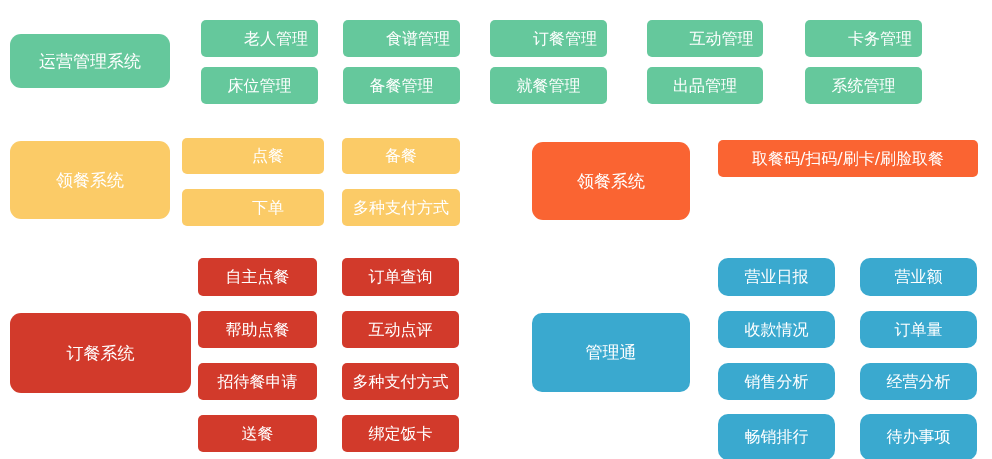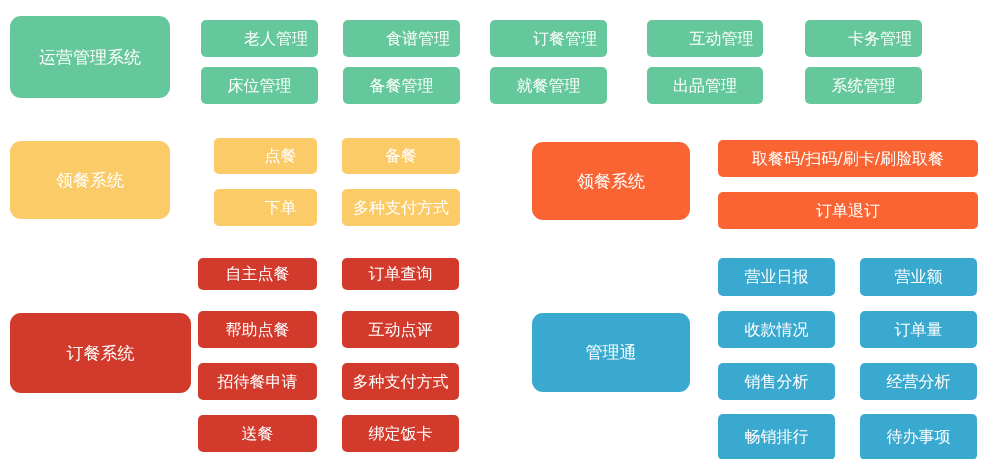--- a/index.html
+++ b/index.html
@@ -28,50 +28,50 @@
     box-sizing: border-box;
   }
   .main {
     border-radius: 11px;
     font-size: 17px;
   }
   .green  { background: var(--green); }
   .yellow { background: var(--yellow); }
   .orange { background: var(--orange); }
   .red    { background: var(--red); }
-  .blue   { background: var(--blue); }
+  .blue   { background: var(--blue); border-radius: 10px; }
 
   
-  .g-main { left: 10px;  top: 16px; width: 160px; height: 82px; }
+  .g-main { left: 10px;  top: 34px; width: 160px; height: 54px; }
   .gc1 { left: 201px; width: 117px; }
   .gc2 { left: 343px; width: 117px; }
   .gc3 { left: 490px; width: 117px; }
   .gc4 { left: 647px; width: 116px; }
   .gc5 { left: 805px; width: 117px; }
   .gr1 { top: 20px; height: 37px; padding-left: 33px; }
   .gr2 { top: 67px; height: 37px; }
 
   
   .y-main { left: 10px; top: 141px; width: 160px; height: 78px; }
-  .yc1 { left: 214px; width: 103px; padding-left: 30px; }
+  .yc1 { left: 182px; width: 142px; padding-left: 30px; }
   .yc2 { left: 342px; width: 118px; text-align: center; }
   .yr1 { top: 138px; height: 36px; }
   .yr2 { top: 189px; height: 37px; }
 
   
   .o-main { left: 532px; top: 142px; width: 158px; height: 78px; }
   .oc1 { left: 718px; width: 260px; }
   .or1 { top: 140px; height: 37px; }
   .or2 { top: 192px; height: 37px; }
 
   
   .r-main { left: 10px; top: 313px; width: 181px; height: 80px; }
   .rc1 { left: 198px; width: 119px; }
   .rc2 { left: 342px; width: 117px; }
-  .rr1 { top: 258px; height: 32px; }
+  .rr1 { top: 258px; height: 38px; }
   .rr2 { top: 311px; height: 37px; }
   .rr3 { top: 363px; height: 37px; }
   .rr4 { top: 415px; height: 37px; }
 
   
   .b-main { left: 532px; top: 313px; width: 158px; height: 79px; }
   .bc1 { left: 718px; width: 117px; }
   .bc2 { left: 860px; width: 117px; }
   .br1 { top: 258px; height: 38px; }
   .br2 { top: 311px; height: 37px; }
@@ -96,21 +96,20 @@
   <div class="box green gc5 gr2">系统管理</div>
 
   <div class="box main yellow y-main">领餐系统</div>
   <div class="box yellow yc1 yr1">点餐</div>
   <div class="box yellow yc2 yr1">备餐</div>
   <div class="box yellow yc1 yr2">下单</div>
   <div class="box yellow yc2 yr2">多种支付方式</div>
 
   <div class="box main orange o-main">领餐系统</div>
   <div class="box orange oc1 or1">取餐码/扫码/刷卡/刷脸取餐</div>
-  <div class="box orange oc1 or2">订单退订</div>
 
   <div class="box main red r-main">订餐系统</div>
   <div class="box red rc1 rr1">自主点餐</div>
   <div class="box red rc2 rr1">订单查询</div>
   <div class="box red rc1 rr2">帮助点餐</div>
   <div class="box red rc2 rr2">互动点评</div>
   <div class="box red rc1 rr3">招待餐申请</div>
   <div class="box red rc2 rr3">多种支付方式</div>
   <div class="box red rc1 rr4">送餐</div>
   <div class="box red rc2 rr4">绑定饭卡</div>

